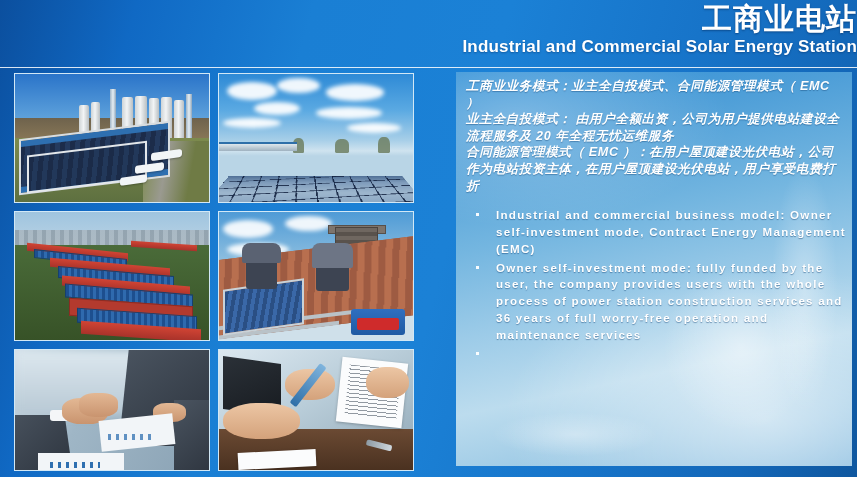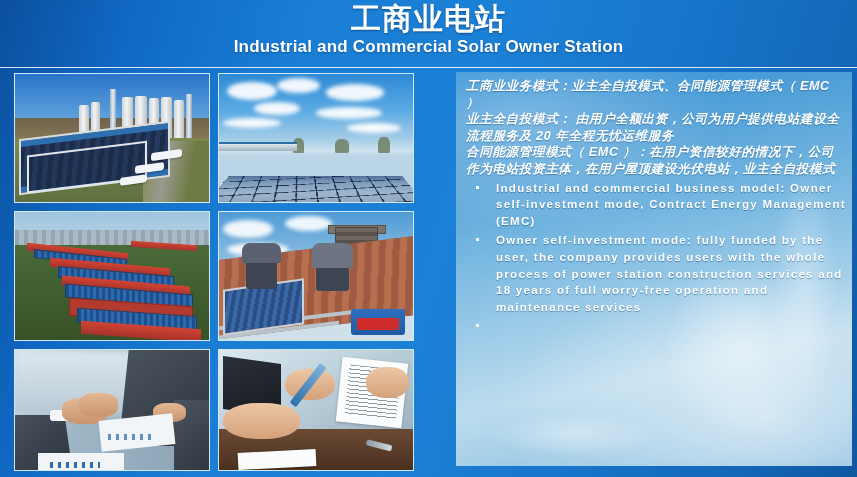--- a/index.html
+++ b/index.html
@@ -25,21 +25,21 @@
         #0f579f 100%);
     overflow: hidden;
   }
 
   
   #header {
     position: absolute;
     left: 0; top: 0;
     width: 857px;
     height: 68px;
-    text-align: center;
+    text-align: right;
   }
 
   #title-cn {
     margin-top: 2px;
     font-size: 30px;
     font-weight: bold;
     color: #ffffff;
     letter-spacing: 1px;
     line-height: 34px;
     text-shadow: 0 1px 2px rgba(0,40,90,.55);
@@ -213,21 +213,21 @@
     font-size: 12.6px;
     line-height: 16.6px;
     font-weight: bold;
     color: #ffffff;
     letter-spacing: .6px;
     text-shadow: 0 1px 1px rgba(20,70,120,.45);
     padding: 1px 2px 0 4px;
   }
   .cn-block p { margin: 0; font-style: italic; }
 
-  .bullets { margin-top: 2px; padding: 0 2px 0 4px; }
+  .bullets { margin-top: 13px; padding: 0 2px 0 4px; }
 
   .bullet {
     position: relative;
     padding-left: 30px;
     margin-bottom: 2px;
     font-size: 11.6px;
     line-height: 16.8px;
     font-weight: bold;
     color: #ffffff;
     letter-spacing: 1.25px;
@@ -241,21 +241,21 @@
     opacity: .95;
   }
 </style>
 </head>
 <body>
 
 <div id="slide">
 
   <div id="header">
     <div id="title-cn">工商业电站</div>
-    <div id="title-en">Industrial and Commercial Solar Owner Station</div>
+    <div id="title-en">Industrial and Commercial Solar Energy Station</div>
   </div>
   <div id="header-rule"></div>
 
   <div id="photo-grid">
 
     <div class="photo">
       <div class="ph-layer p1-sky"></div>
       <div class="p1-far"></div>
       <div class="p1-ground"></div>
       <div class="p1-road"></div>
@@ -358,31 +358,31 @@
 
   </div>
 
   <div id="text-panel">
     <div id="panel-clouds"></div>
     <div id="panel-body">
 
       <div class="cn-block">
         <p>工商业业务模式：业主全自投模式、合同能源管理模式（ EMC ）</p>
         <p>业主全自投模式： 由用户全额出资，公司为用户提供电站建设全流程服务及 20 年全程无忧运维服务</p>
-        <p>合同能源管理模式（ EMC ）：在用户资信较好的情况下，公司作为电站投资主体，在用户屋顶建设光伏电站，业主全自投模式</p>
+        <p>合同能源管理模式（ EMC ）：在用户屋顶建设光伏电站，公司作为电站投资主体，在用户屋顶建设光伏电站，用户享受电费打折</p>
       </div>
 
       <div class="bullets">
         <div class="bullet">
           <span class="dot"></span>
           <span>Industrial and commercial business model: Owner self-investment mode, Contract Energy Management (EMC)</span>
         </div>
         <div class="bullet">
           <span class="dot"></span>
-          <span>Owner self-investment mode: fully funded by the user, the company provides users with the whole process of power station construction services and 18 years of full worry-free operation and maintenance services</span>
+          <span>Owner self-investment mode: fully funded by the user, the company provides users with the whole process of power station construction services and 36 years of full worry-free operation and maintenance services</span>
         </div>
         <div class="bullet">
           <span class="dot"></span>
         </div>
       </div>
 
     </div>
   </div>
 
 </div>

